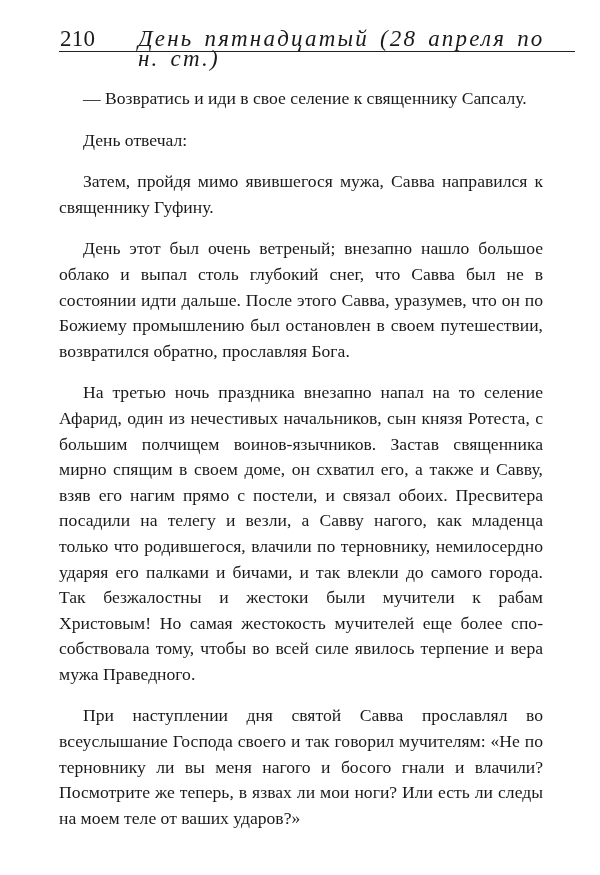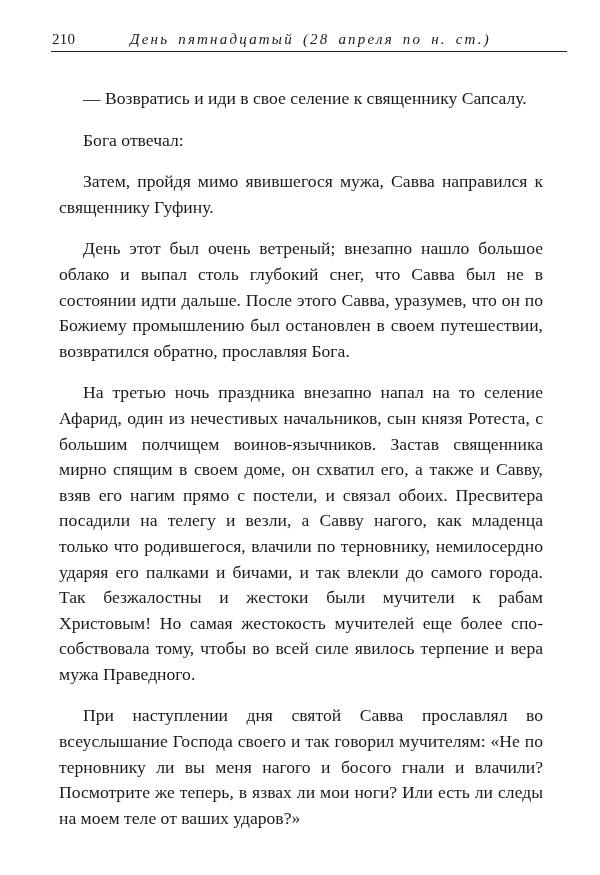--- a/index.html
+++ b/index.html
@@ -16,26 +16,26 @@
     }
     .page {
       position: absolute;
       left: 43px;
       top: 0;
       width: 516px;
     }
     .running-head {
       position: absolute;
       top: 29px;
-      left: 8px;
+      left: 16px;
       width: 516px;
       height: 22px;
       border-bottom: 1.5px solid #222;
       font-family: "Liberation Serif", serif;
-      font-size: 15px;
+      font-size: 23px;
       line-height: 20px;
     }
     .page-number {
       position: absolute;
       left: 1px;
       top: 0;
       letter-spacing: 0.2px;
     }
     .head-title {
       position: absolute;
@@ -65,20 +65,20 @@
 <body>
 
 <div class="page">
   <div class="running-head">
     <span class="page-number">210</span>
     <span class="head-title">День пятнадцатый (28 апреля по н. ст.)</span>
   </div>
 
   <div class="body-text">
     <p>— Возвратись и иди в свое селение к священнику Сапсалу.</p>
-    <p>Бога отвечал:</p>
+    <p>День отвечал:</p>
     <p>Затем, пройдя мимо явившегося мужа, Савва направился к свя­щеннику Гуфину.</p>
     <p>День этот был очень ветреный; внезапно нашло большое облако и выпал столь глубокий снег, что Савва был не в состоянии идти дальше. После этого Савва, уразумев, что он по Божиему промыш­лению был остановлен в своем путешествии, возвратился обратно, прославляя Бога.</p>
     <p>На третью ночь праздника внезапно напал на то селение Афарид, один из нечестивых начальников, сын князя Ротеста, с большим полчищем воинов-язычников. Застав священника мирно спящим в своем доме, он схватил его, а также и Савву, взяв его нагим прямо с постели, и связал обоих. Пресвитера посадили на телегу и везли, а Савву нагого, как младенца только что родившегося, влачили по терновнику, немилосердно ударяя его палками и бичами, и так влекли до самого города. Так безжалостны и жестоки были мучители к рабам Христовым! Но самая жестокость мучителей еще более спо­собствовала тому, чтобы во всей силе явилось терпение и вера мужа Праведного.</p>
     <p>При наступлении дня святой Савва прославлял во всеуслыша­ние Господа своего и так говорил мучителям: «Не по терновнику ли вы меня нагого и босого гнали и влачили? Посмотрите же те­перь, в язвах ли мои ноги? Или есть ли следы на моем теле от ва­ших ударов?»</p>
 
   </div>
 </div>
 
 </body></html>

